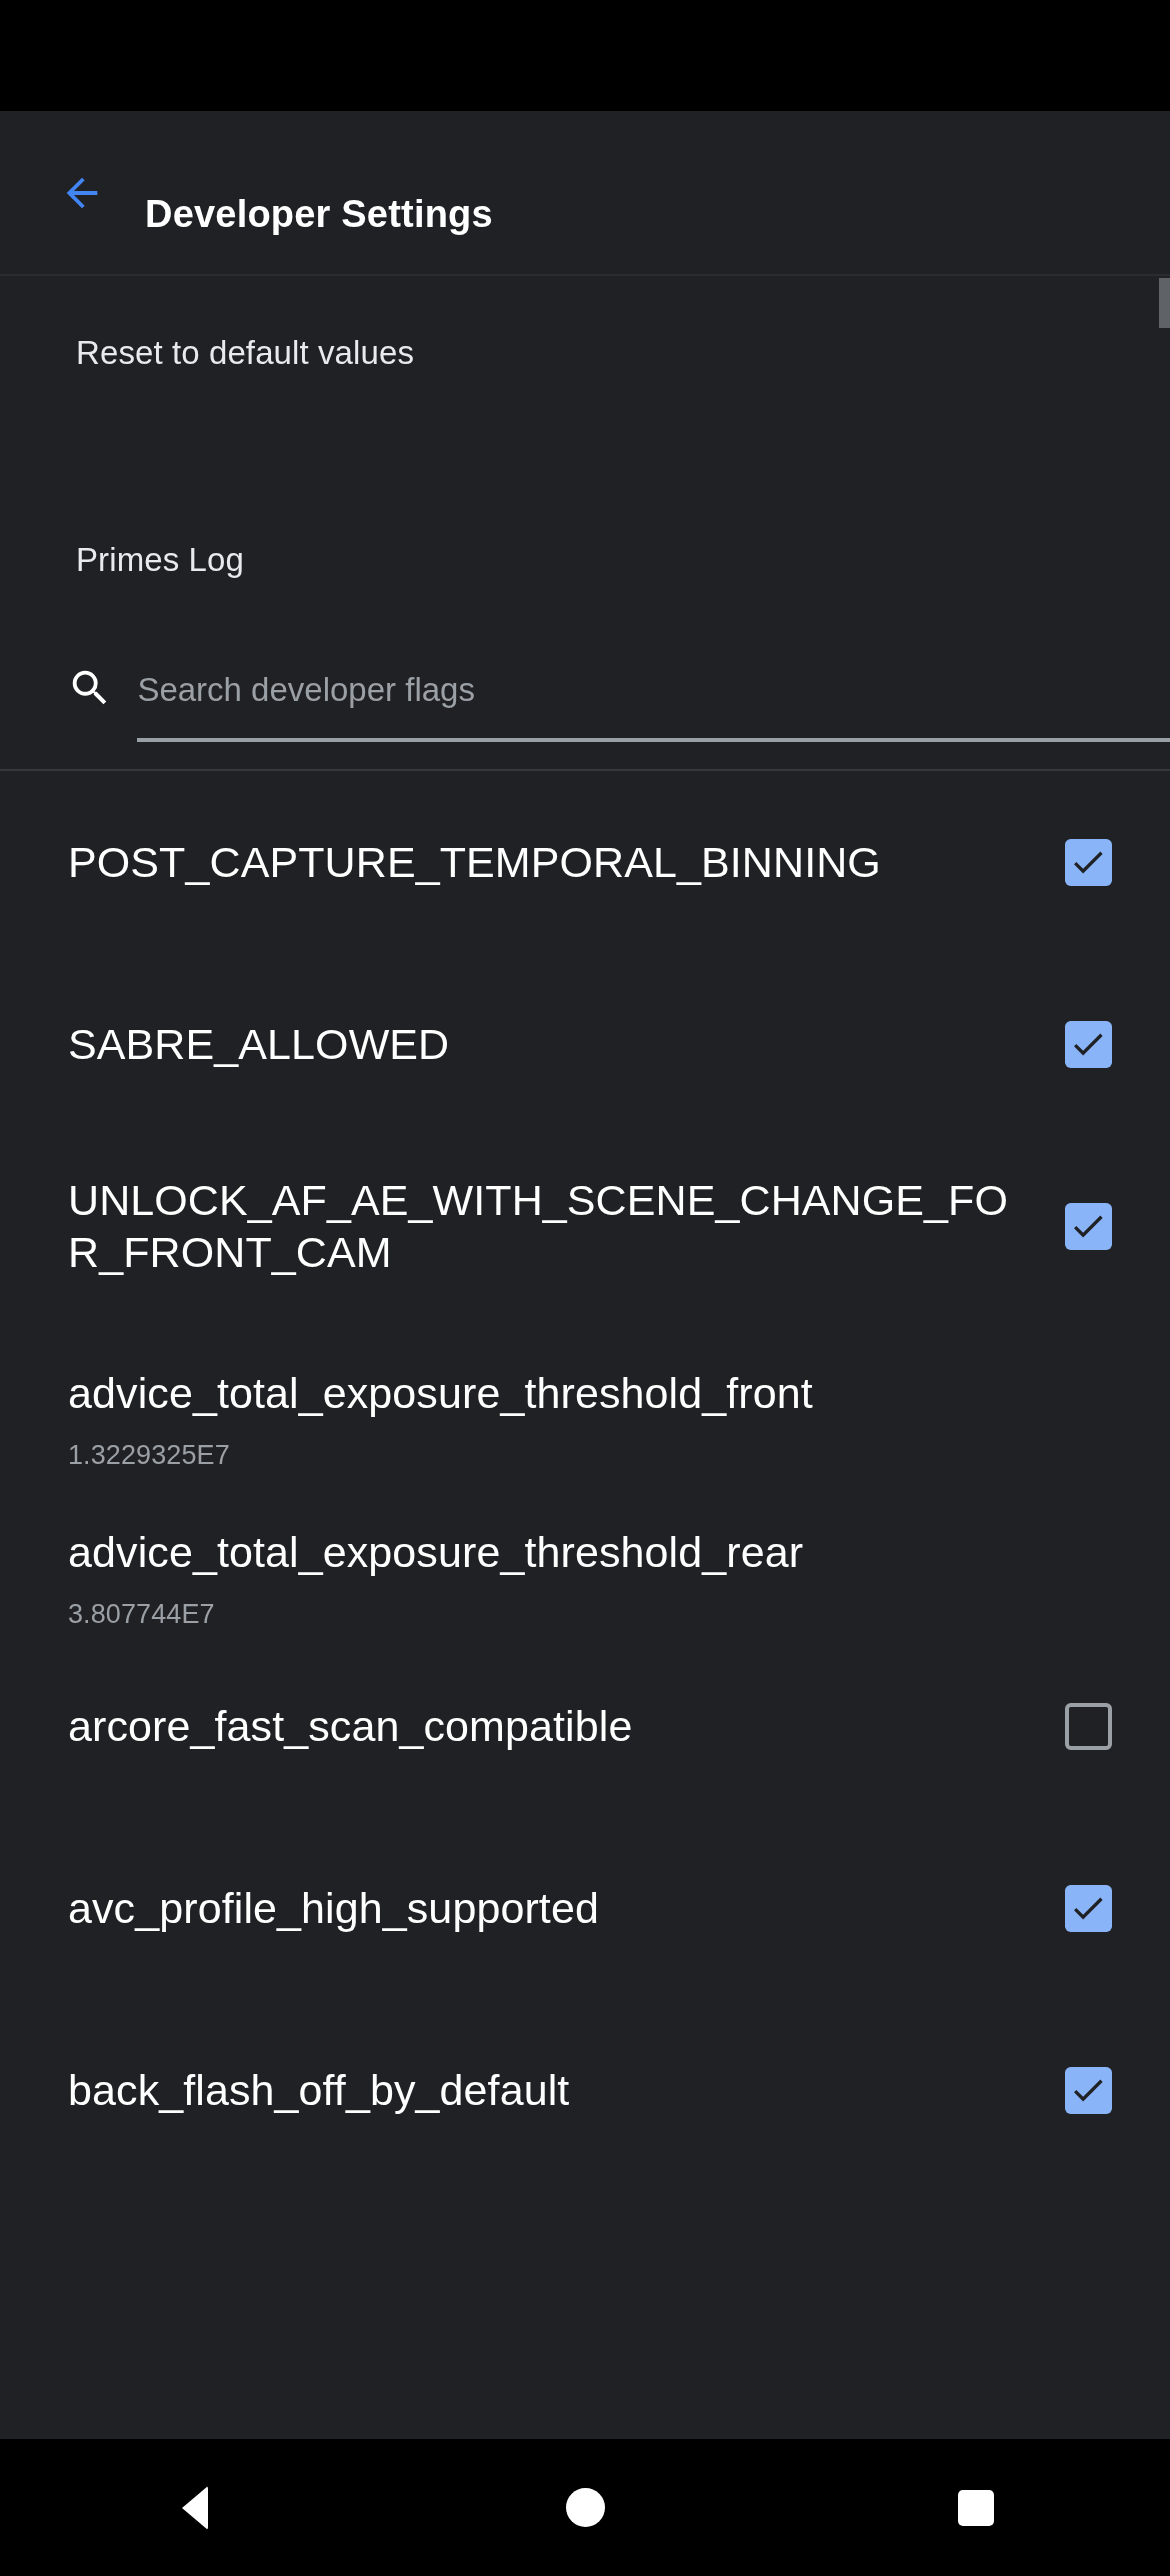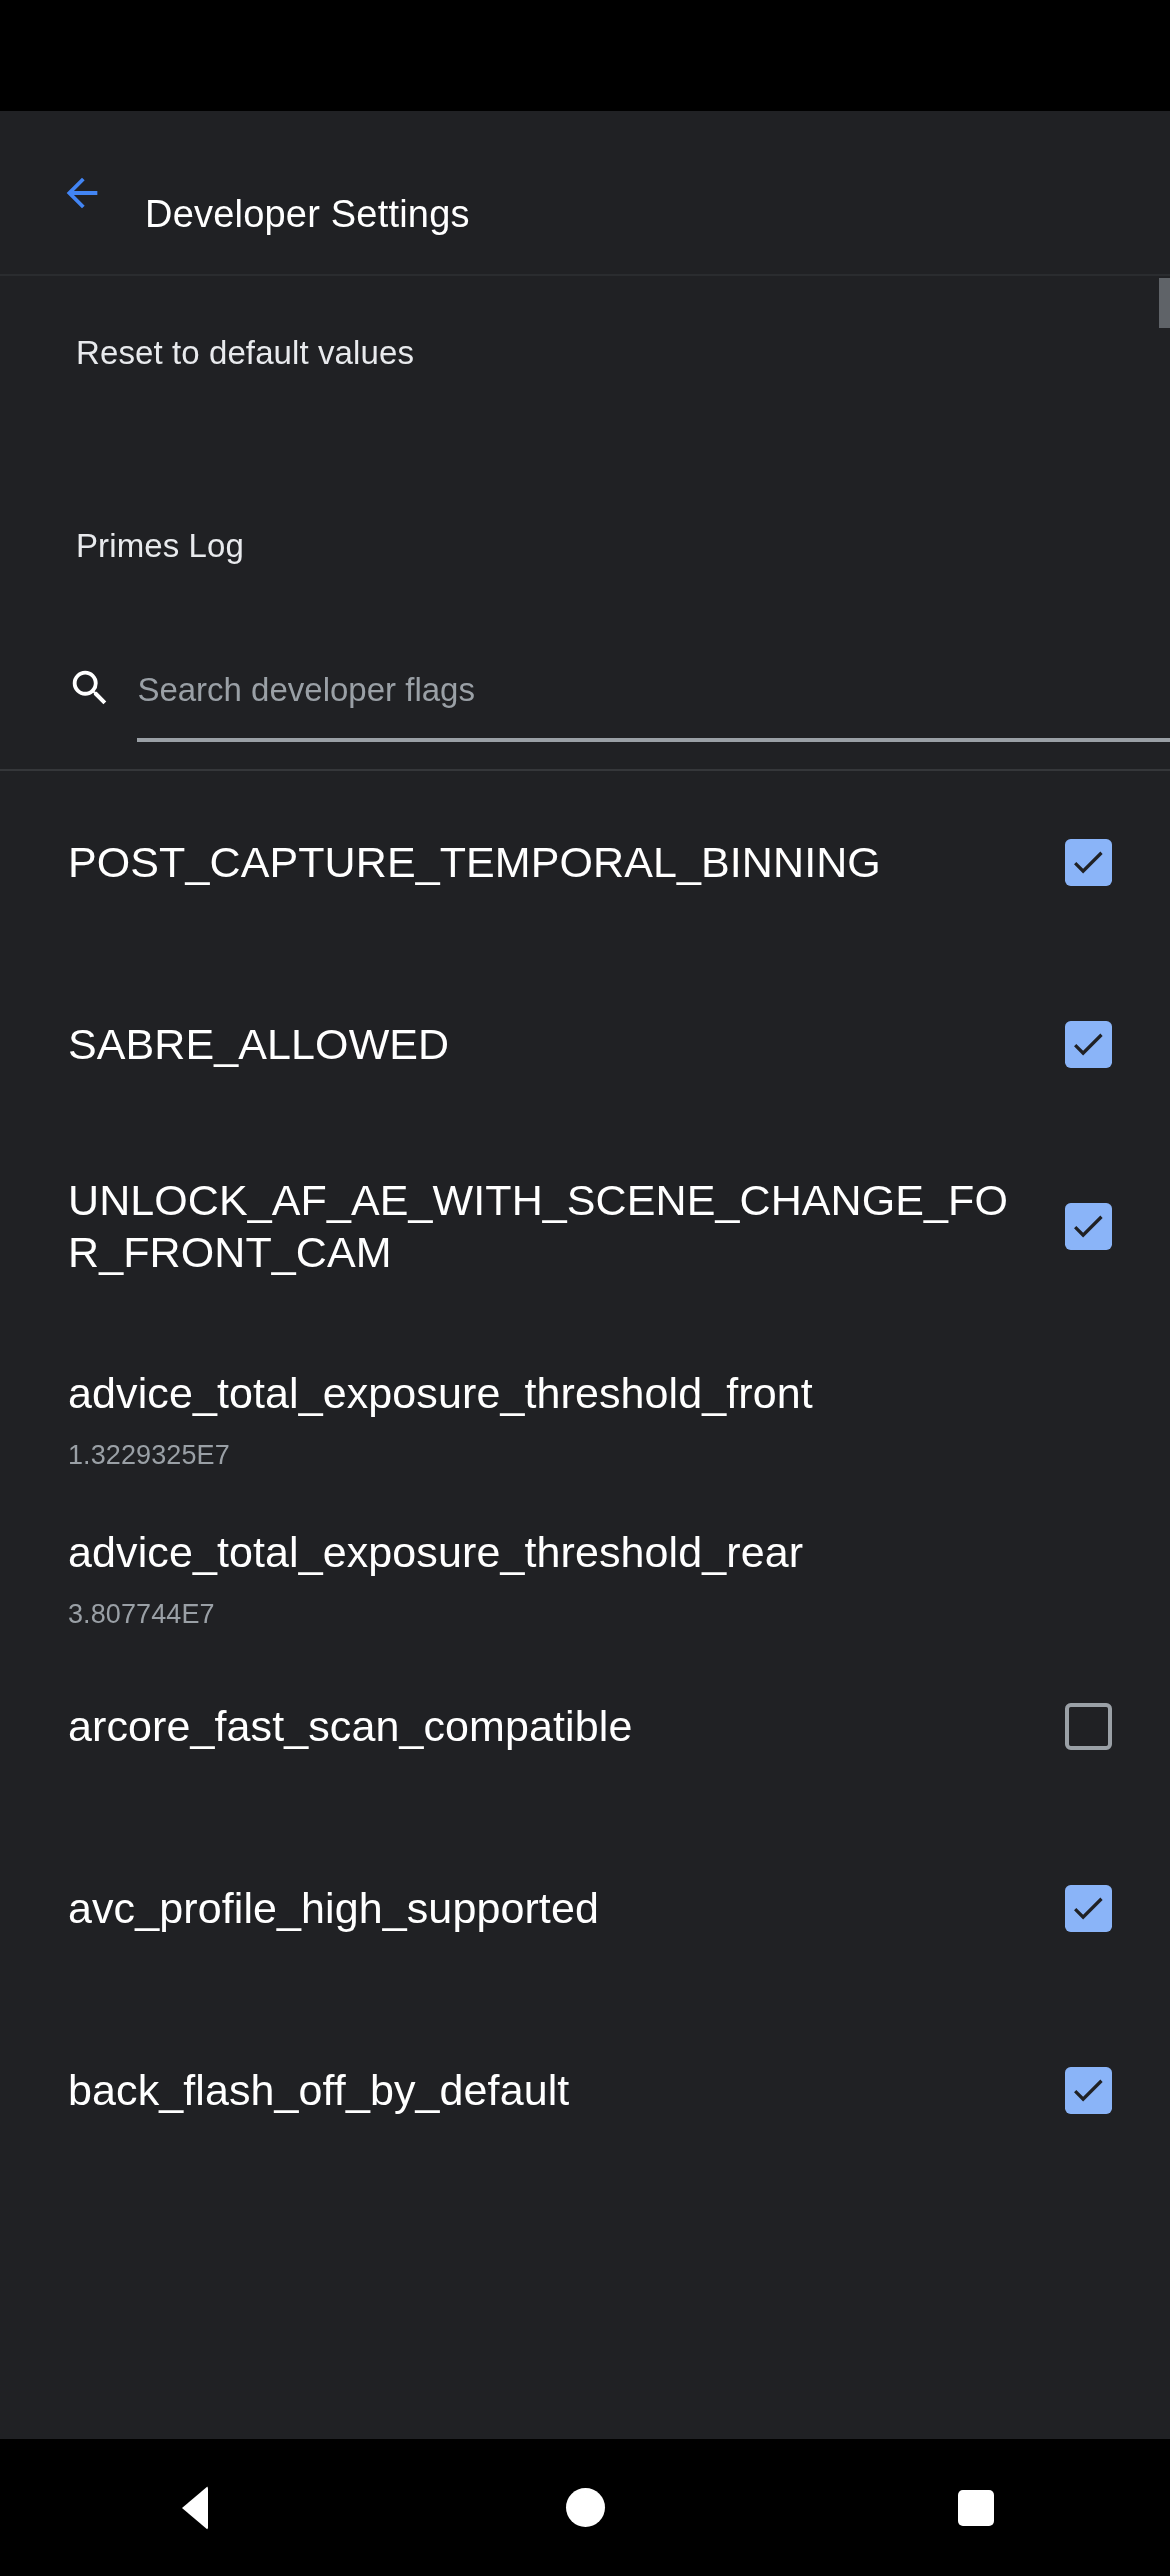--- a/index.html
+++ b/index.html
@@ -51,21 +51,21 @@
     display: flex;
     align-items: center;
     justify-content: center;
     flex: 0 0 auto;
   }
   .back-btn svg { display: block; }
   .app-title {
     margin-left: 26px;
     color: #ffffff;
     font-size: 38px;
-    font-weight: normal;
+    font-weight: bold;
     letter-spacing: 0.2px;
     white-space: nowrap;
     margin-top: 44px;
   }
 
   .appbar-divider {
     position: absolute;
     left: 0; top: 274px;
     width: 1171px;
     height: 1.6px;
@@ -103,21 +103,21 @@
     box-sizing: border-box;
     padding-left: 68px;
   }
   .menu-row .label {
     color: #e8eaed;
     font-size: 33px;
     letter-spacing: 0.1px;
     margin-left: 8px;
   }
   #row-reset  { top: 31px; }
-  #row-primes { top: 224px; }
+  #row-primes { top: 212px; align-items: flex-end; }
 
   
   .search-row {
     position: absolute;
     left: 0;
     top: 363px;
     width: 1171px;
     height: 130px;
     display: flex;
     align-items: flex-start;

